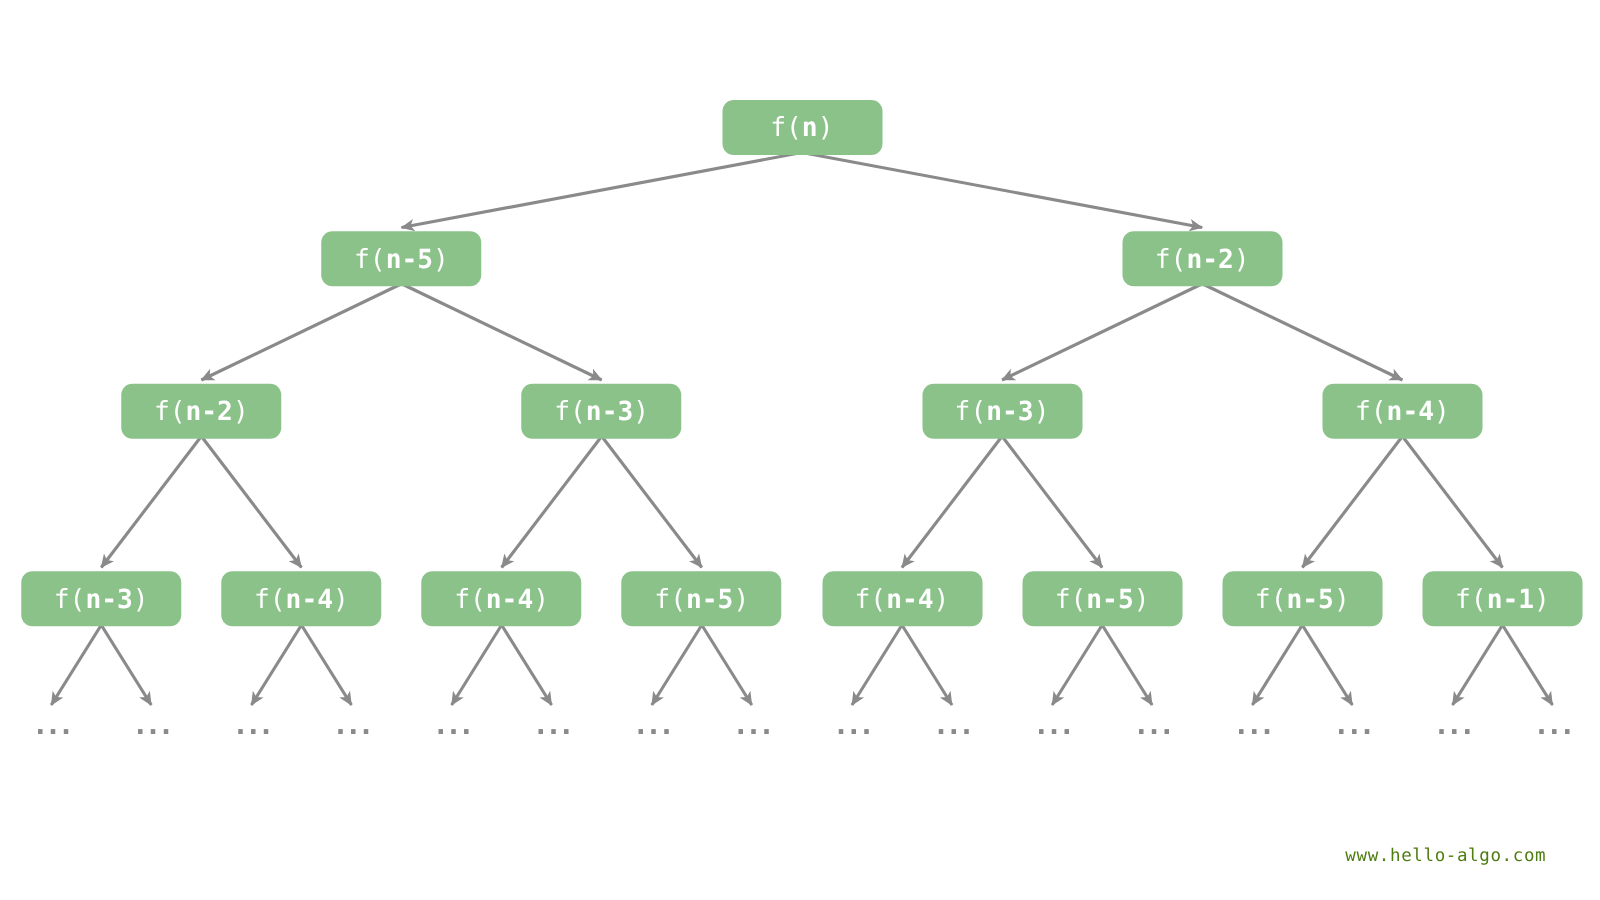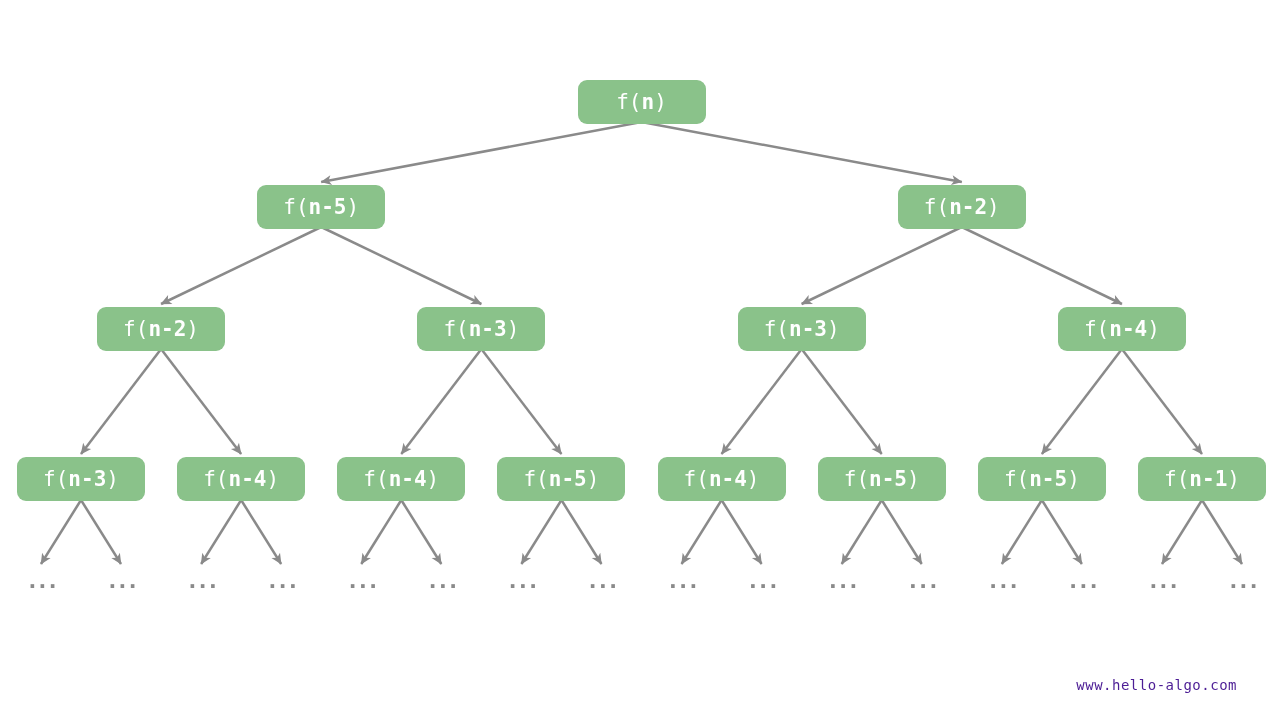--- a/index.html
+++ b/index.html
@@ -90,21 +90,21 @@
       <line x1="721.5714285714286" y1="500" x2="681.5714285714286" y2="564" stroke="#8a8a8a" stroke-width="2.5" marker-end="url(#ah)"></line>
       <line x1="721.5714285714286" y1="500" x2="761.5714285714286" y2="564" stroke="#8a8a8a" stroke-width="2.5" marker-end="url(#ah)"></line>
       <line x1="881.7142857142857" y1="500" x2="841.7142857142857" y2="564" stroke="#8a8a8a" stroke-width="2.5" marker-end="url(#ah)"></line>
       <line x1="881.7142857142857" y1="500" x2="921.7142857142857" y2="564" stroke="#8a8a8a" stroke-width="2.5" marker-end="url(#ah)"></line>
       <line x1="1041.857142857143" y1="500" x2="1001.8571428571429" y2="564" stroke="#8a8a8a" stroke-width="2.5" marker-end="url(#ah)"></line>
       <line x1="1041.857142857143" y1="500" x2="1081.857142857143" y2="564" stroke="#8a8a8a" stroke-width="2.5" marker-end="url(#ah)"></line>
       <line x1="1202" y1="500" x2="1162" y2="564" stroke="#8a8a8a" stroke-width="2.5" marker-end="url(#ah)"></line>
       <line x1="1202" y1="500" x2="1242" y2="564" stroke="#8a8a8a" stroke-width="2.5" marker-end="url(#ah)"></line>
     </svg>
 
-  <div class="watermark" style="color: #4c1d95;">www.hello-algo.com</div>
+  <div class="watermark" style="color: #4d7c0f;">www.hello-algo.com</div>
 <div class="node" style="left: 577.5px; top: 80px; background: rgb(138, 194, 138); color: rgb(255, 255, 255);"><span>f(</span><b>n</b><span>)</span></div>
     <div class="node" style="left: 257.214px; top: 185px; background: rgb(138, 194, 138); color: rgb(255, 255, 255);"><span>f(</span><b>n-5</b><span>)</span></div>
     <div class="node" style="left: 897.786px; top: 185px; background: rgb(138, 194, 138); color: rgb(255, 255, 255);"><span>f(</span><b>n-2</b><span>)</span></div>
     <div class="node" style="left: 97.0714px; top: 307px; background: rgb(138, 194, 138); color: rgb(255, 255, 255);"><span>f(</span><b>n-2</b><span>)</span></div>
     <div class="node" style="left: 417.357px; top: 307px; background: rgb(138, 194, 138); color: rgb(255, 255, 255);"><span>f(</span><b>n-3</b><span>)</span></div>
     <div class="node" style="left: 737.643px; top: 307px; background: rgb(138, 194, 138); color: rgb(255, 255, 255);"><span>f(</span><b>n-3</b><span>)</span></div>
     <div class="node" style="left: 1057.93px; top: 307px; background: rgb(138, 194, 138); color: rgb(255, 255, 255);"><span>f(</span><b>n-4</b><span>)</span></div>
     <div class="node" style="left: 17px; top: 457px; background: rgb(138, 194, 138); color: rgb(255, 255, 255);"><span>f(</span><b>n-3</b><span>)</span></div>
     <div class="dots" style="left: 41px; top: 570px; color: rgb(138, 138, 138);">...</div>
     <div class="dots" style="left: 121px; top: 570px; color: rgb(138, 138, 138);">...</div>

